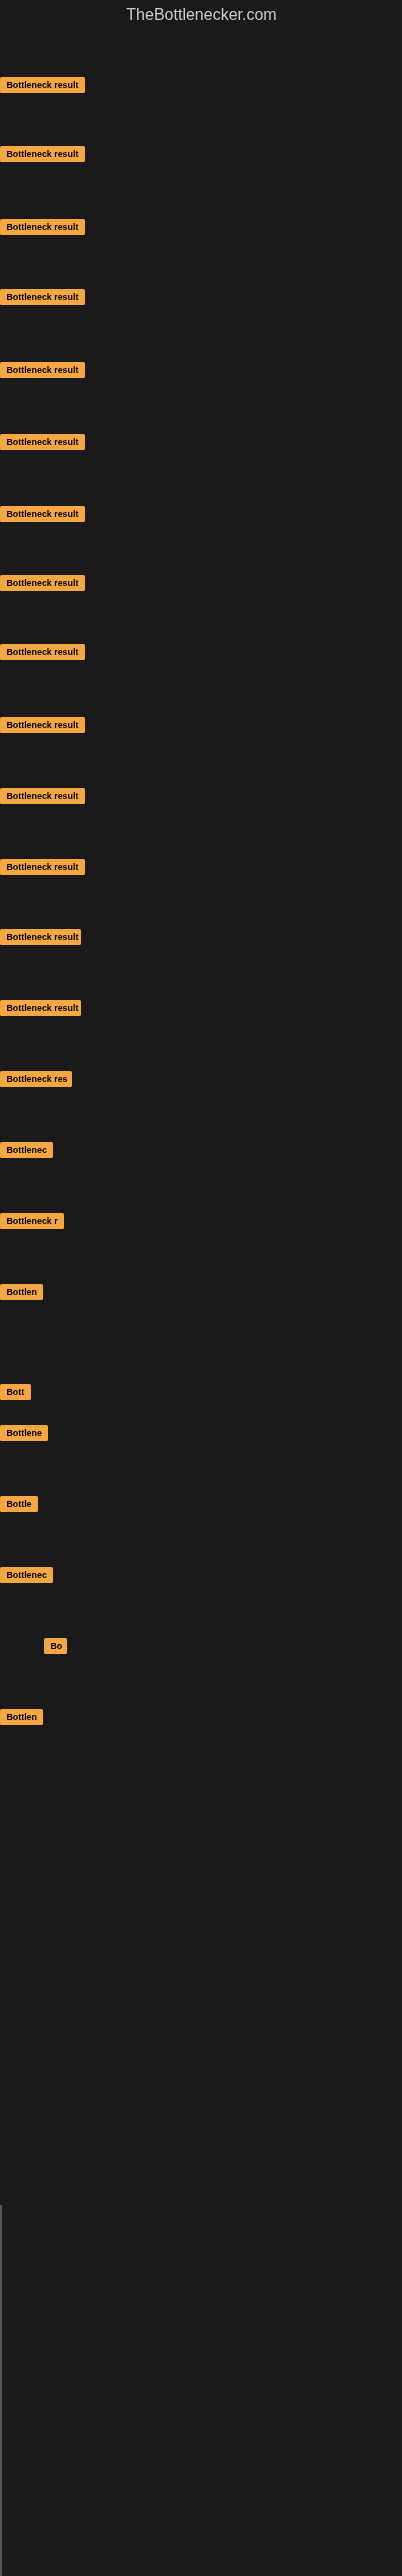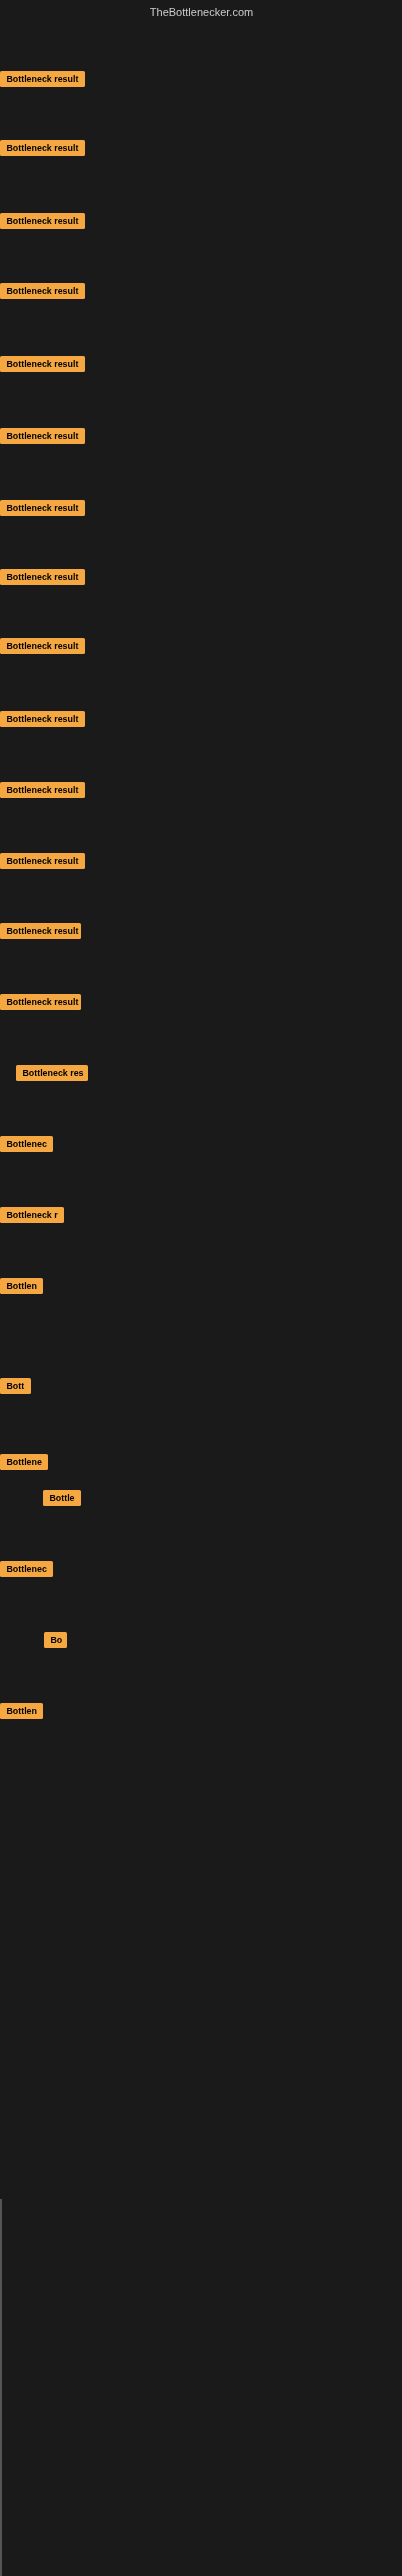--- a/index.html
+++ b/index.html
@@ -12,21 +12,21 @@
       background-color: #1a1a1a;
       width: 403px;
       min-height: 2576px;
       font-family: Arial, sans-serif;
       position: relative;
     }
 
     .site-title {
       text-align: center;
       color: #cccccc;
-      font-size: 11px;
+      font-size: 16px;
       padding: 6.4px 0;
       background-color: #1a1a1a;
     }
 
     .bottleneck-item {
       position: absolute;
       left: 0;
       display: flex;
       align-items: center;
     }
@@ -93,40 +93,40 @@
     </div>
     <div class="bottleneck-item" style="top: 828px;">
       <div class="bottleneck-badge" style="max-width: 89px;">Bottleneck result</div>
     </div>
     <div class="bottleneck-item" style="top: 898px;">
       <div class="bottleneck-badge" style="max-width: 81px;">Bottleneck result</div>
     </div>
     <div class="bottleneck-item" style="top: 969px;">
       <div class="bottleneck-badge" style="max-width: 81px;">Bottleneck result</div>
     </div>
-    <div class="bottleneck-item" style="top: 1040px; padding-left: 16px;">
+    <div class="bottleneck-item" style="top: 1040px;">
       <div class="bottleneck-badge" style="max-width: 72px;">Bottleneck res</div>
     </div>
     <div class="bottleneck-item" style="top: 1111px;">
       <div class="bottleneck-badge" style="max-width: 58px;">Bottlenec</div>
     </div>
     <div class="bottleneck-item" style="top: 1182px;">
       <div class="bottleneck-badge" style="max-width: 64px;">Bottleneck r</div>
     </div>
     <div class="bottleneck-item" style="top: 1253px;">
       <div class="bottleneck-badge" style="max-width: 47px;">Bottlen</div>
     </div>
     <div class="bottleneck-item" style="top: 1353px;">
       <div class="bottleneck-badge" style="max-width: 34px;">Bott</div>
     </div>
     <div class="bottleneck-item" style="top: 1394px;">
-      <div class="bottleneck-badge" style="max-width: 50px; margin-top: 35px;">Bottlene</div>
+      <div class="bottleneck-badge" style="max-width: 50px;">Bottlene</div>
     </div>
     <div class="bottleneck-item" style="top: 1465px;">
-      <div class="bottleneck-badge" style="max-width: 40px; margin-left: 43px;">Bottle</div>
+      <div class="bottleneck-badge" style="max-width: 40px;">Bottle</div>
     </div>
     <div class="bottleneck-item" style="top: 1536px;">
       <div class="bottleneck-badge" style="max-width: 55px;">Bottlenec</div>
     </div>
     <div class="bottleneck-item" style="top: 1607px;">
       <div class="bottleneck-badge" style="max-width: 22.5px; margin-left: 44px;">Bo</div>
     </div>
     <div class="bottleneck-item" style="top: 1678px;">
       <div class="bottleneck-badge" style="max-width: 44px;">Bottlen</div>
     </div>

